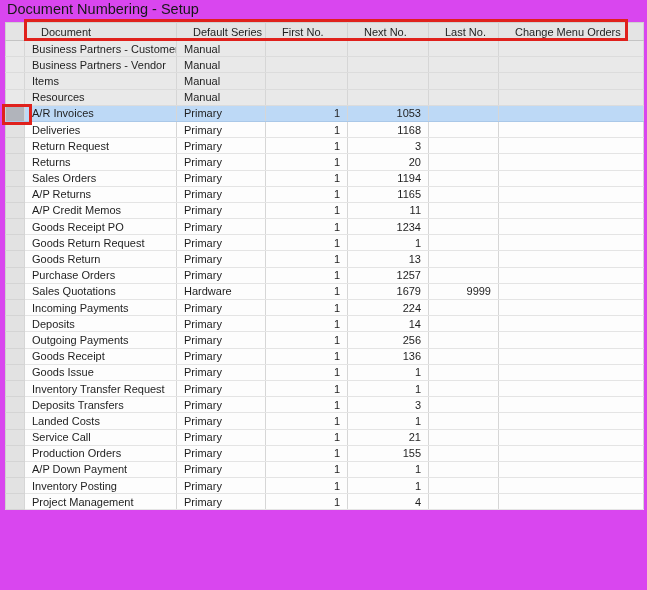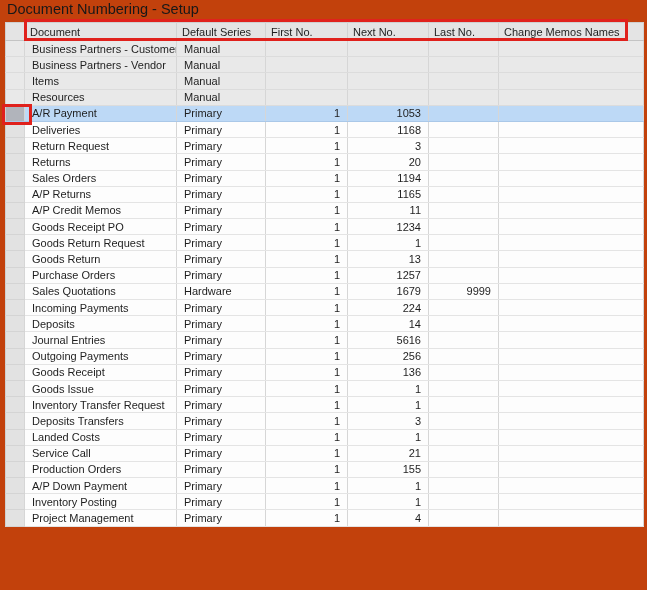--- a/index.html
+++ b/index.html
@@ -1,20 +1,20 @@
 <!DOCTYPE html>
 <html><head>
 <meta charset="utf-8">
 <style>
   html, body { margin: 0; padding: 0; background: #ffffff; }
   #screen {
     position: relative;
     width: 647px;
     height: 590px;
-    background: #c2410c;
+    background: #d946ef;
     font-family: "Liberation Sans", "DejaVu Sans", sans-serif;
     color: #1e1e1e;
     overflow: hidden;
   }
   #window-title {
     position: absolute;
     left: 7px;
     top: 1px;
     font-size: 14.5px;
     color: #181818;
@@ -31,21 +31,21 @@
     width: 638px;
     font-size: 11px;
     border: 1px solid #cfcfcf;
   }
   #grid th {
     height: 17px;
     box-sizing: content-box;
     background: var(--header-bg, #e4e4e4);
     font-weight: normal;
     text-align: left;
-    padding: 0 5px;
+    padding: 0 16px;
     border-right: 1px solid #d2d2d2;
     border-bottom: 1px solid #c4c4c4;
     color: #1e1e1e;
     overflow: hidden;
     white-space: nowrap;
   }
   #grid td {
     height: 15.2px;
     box-sizing: content-box;
     padding: 0 7px;
@@ -89,21 +89,21 @@
         <col style="width:145px">
       </colgroup>
       <thead>
         <tr>
           <th></th>
           <th>Document</th>
           <th>Default Series</th>
           <th>First No.</th>
           <th>Next No.</th>
           <th>Last No.</th>
-          <th>Change Memos Names</th>
+          <th>Change Menu Orders</th>
         </tr>
       </thead>
       <tbody id="grid-body">
           <tr class="manual">
             <td class="selector"></td>
             <td>Business Partners - Customer</td>
             <td>Manual</td>
             <td class="num"></td>
             <td class="num"></td>
             <td class="num"></td>
@@ -131,21 +131,21 @@
             <td class="selector"></td>
             <td>Resources</td>
             <td>Manual</td>
             <td class="num"></td>
             <td class="num"></td>
             <td class="num"></td>
             <td></td>
           </tr>
           <tr class="selected">
             <td class="selector"></td>
-            <td>A/R Payment</td>
+            <td>A/R Invoices</td>
             <td>Primary</td>
             <td class="num">1</td>
             <td class="num">1053</td>
             <td class="num"></td>
             <td></td>
           </tr>
           <tr class="normal">
             <td class="selector"></td>
             <td>Deliveries</td>
             <td>Primary</td>
@@ -252,29 +252,20 @@
             <td class="num">224</td>
             <td class="num"></td>
             <td></td>
           </tr>
           <tr class="normal">
             <td class="selector"></td>
             <td>Deposits</td>
             <td>Primary</td>
             <td class="num">1</td>
             <td class="num">14</td>
-            <td class="num"></td>
-            <td></td>
-          </tr>
-          <tr class="normal">
-            <td class="selector"></td>
-            <td>Journal Entries</td>
-            <td>Primary</td>
-            <td class="num">1</td>
-            <td class="num">5616</td>
             <td class="num"></td>
             <td></td>
           </tr>
           <tr class="normal">
             <td class="selector"></td>
             <td>Outgoing Payments</td>
             <td>Primary</td>
             <td class="num">1</td>
             <td class="num">256</td>
             <td class="num"></td>

